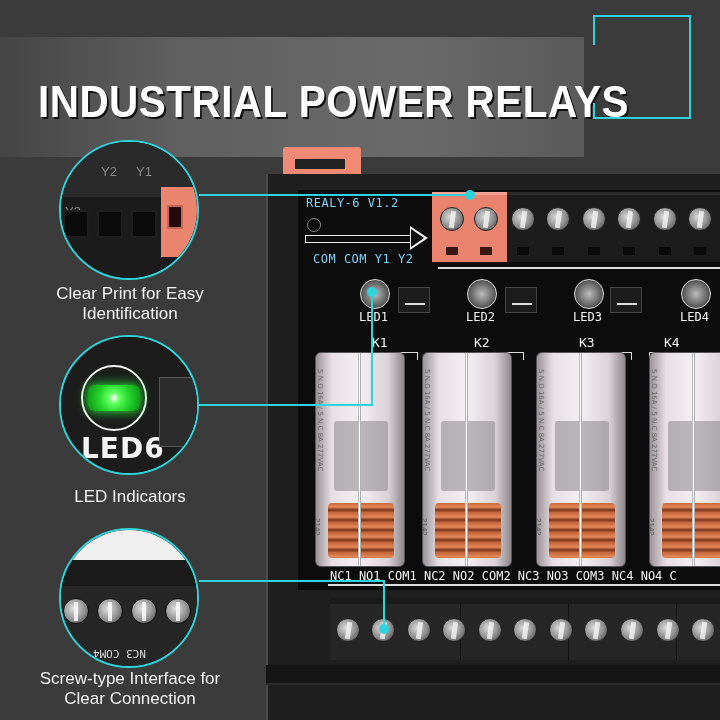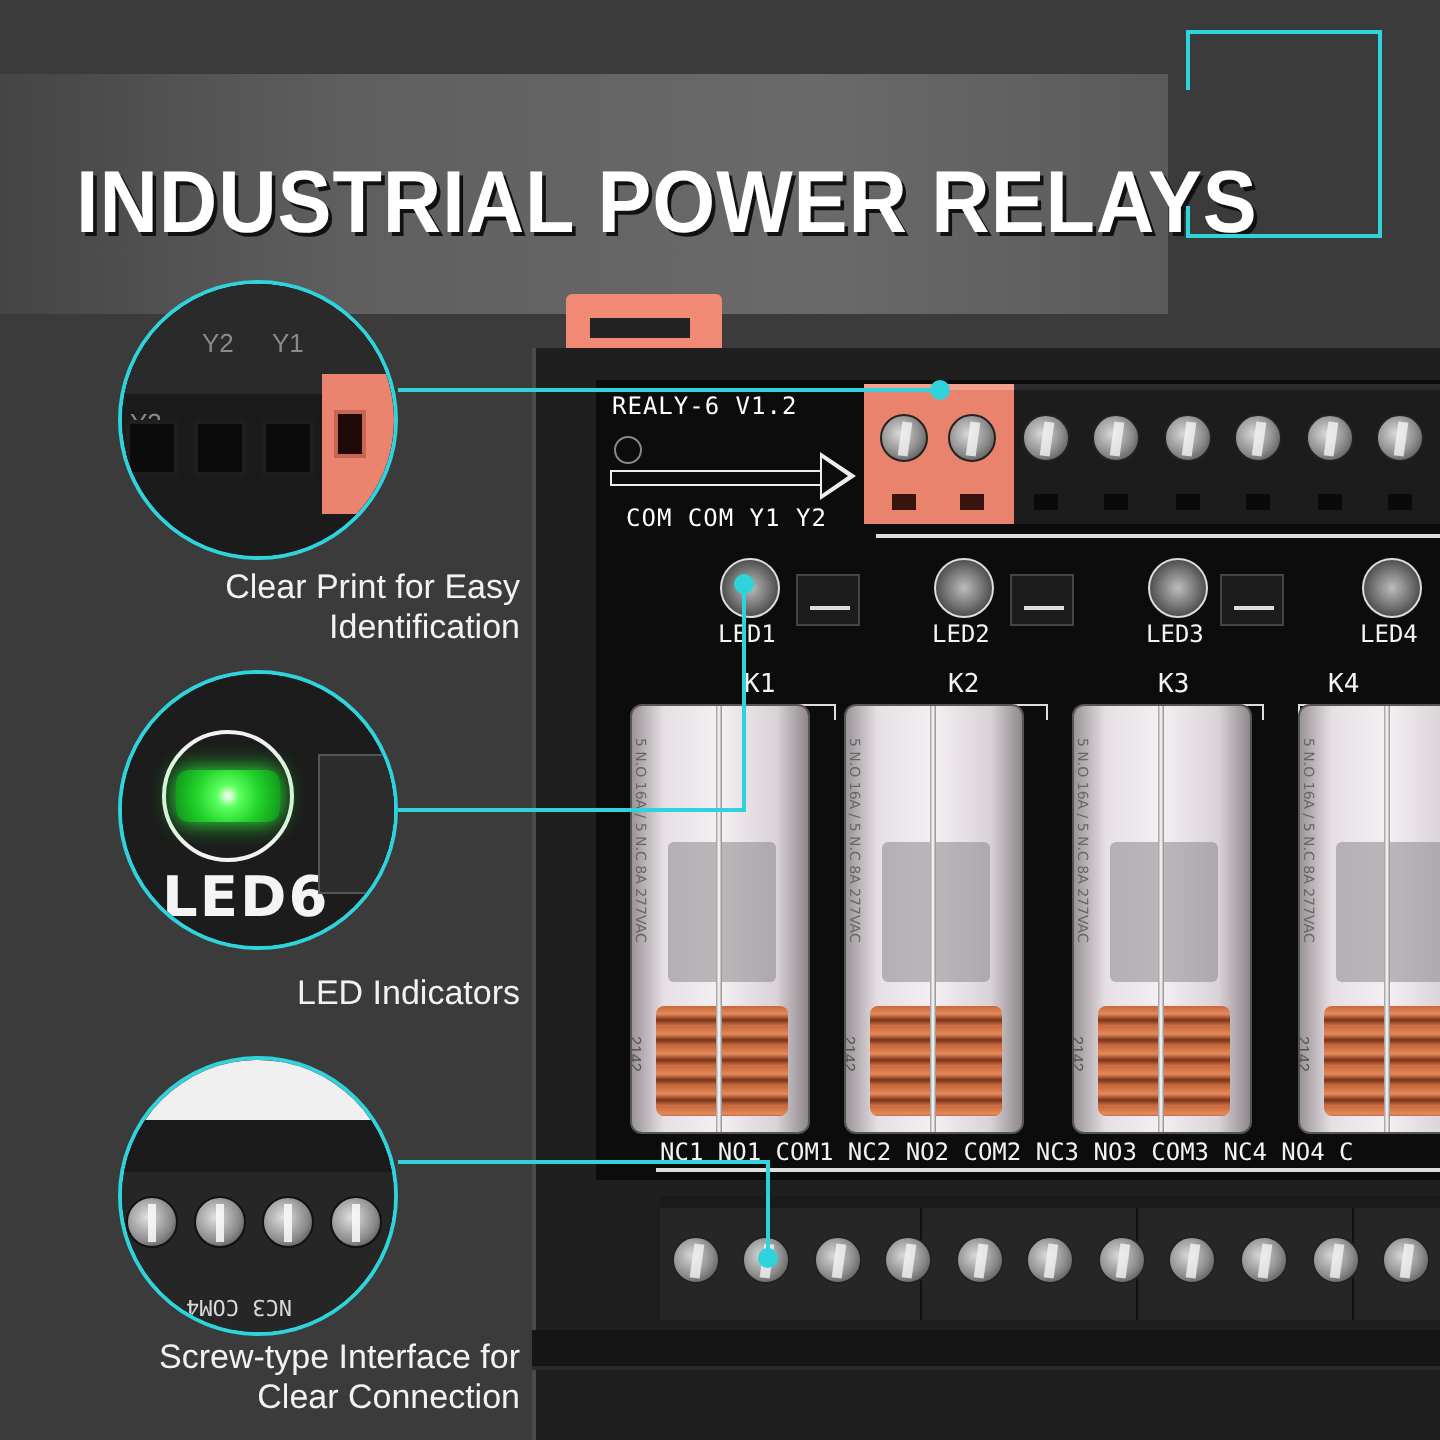--- a/index.html
+++ b/index.html
@@ -18,21 +18,21 @@
   .bracket-tl { position: absolute; left: 593px; top: 15px; width: 2px; height: 30px; background: #2fd3dc; }
   .bracket-bl { position: absolute; left: 593px; top: 103px; width: 2px; height: 16px; background: #2fd3dc; }
 
   
   .device-frame { position: absolute; left: 266px; top: 174px; width: 470px; height: 560px;
     background: #1f1f1f; border-left: 2px solid #4a4a4a; }
   .device-clip { position: absolute; left: 283px; top: 147px; width: 78px; height: 30px;
     background: #f08a75; border-radius: 3px 3px 0 0; }
   .device-clip .slot { position: absolute; left: 12px; top: 12px; width: 50px; height: 10px; background: #222; }
   .pcb { position: absolute; left: 298px; top: 190px; width: 440px; height: 400px; background: #0c0c0c; }
-  .pcb-label { position: absolute; color: #ffffff; font-family: "DejaVu Sans Mono", monospace; font-size: 12px; letter-spacing: 0.5px; }
+  .pcb-label { position: absolute; color: #7dd3fc; font-family: "DejaVu Sans Mono", monospace; font-size: 12px; letter-spacing: 0.5px; }
   .hole { position: absolute; left: 307px; top: 218px; width: 14px; height: 14px; border: 1px solid #888; border-radius: 50%; }
   .arrow-shaft { position: absolute; left: 305px; top: 235px; width: 110px; height: 8px; border: 1.5px solid #eee; border-right: none; }
   .arrow-head { position: absolute; left: 410px; top: 226px; width: 0; height: 0;
     border-top: 12px solid transparent; border-bottom: 12px solid transparent; border-left: 18px solid #eee; }
   .arrow-head-inner { position: absolute; left: 411px; top: 229px; width: 0; height: 0;
     border-top: 9px solid transparent; border-bottom: 9px solid transparent; border-left: 13px solid #0c0c0c; }
 
   
   .terminal-top { position: absolute; top: 192px; height: 70px; }
   .term-orange { left: 432px; width: 75px; background: #e9836d; border-top: 3px solid #f5a090; }
@@ -67,21 +67,21 @@
   .contact-line { position: absolute; top: 584px; left: 328px; width: 400px; height: 1.5px; background: #ddd; }
 
   
   .term-bottom { position: absolute; left: 330px; top: 598px; width: 400px; height: 62px; background: #262626; border-top: 6px solid #1a1a1a; }
   .term-bottom .divider { position: absolute; top: 0; width: 1px; height: 56px; background: #111; }
   .base-strip { position: absolute; left: 266px; top: 665px; width: 470px; height: 20px; background: #151515; border-bottom: 2px solid #2a2a2a; }
 
   
   .callout { position: absolute; left: 59px; width: 140px; height: 140px; border-radius: 50%;
     border: 2px solid #2fd3dc; overflow: hidden; background: #1a1a1a; }
-  .callout-caption { position: absolute; left: 0; width: 260px; text-align: right; color: #f2f2f2;
+  .callout-caption { position: absolute; left: 0; width: 260px; text-align: center; color: #f2f2f2;
     font-family: "Liberation Sans", sans-serif; font-size: 17px; line-height: 20px; }
   .leader { position: absolute; background: #2fd3dc; }
   .leader-dot { position: absolute; width: 10px; height: 10px; border-radius: 50%; background: #2fd3dc; }
 
   
   .c1-body { position: absolute; inset: 0; background: #1b1b1b; }
   .c1-top { position: absolute; left: 0; top: 0; width: 140px; height: 55px; background: #2a2a2a; }
   .c1-text { position: absolute; top: 22px; color: #8a8a8a; font-size: 13px; font-family: "Liberation Sans", sans-serif; }
   .c1-slot { position: absolute; top: 68px; width: 26px; height: 28px; background: #0b0b0b; border: 2px solid #1f1f1f; }
   .c1-orange { position: absolute; left: 100px; top: 45px; width: 40px; height: 70px; background: #ea846f; }

